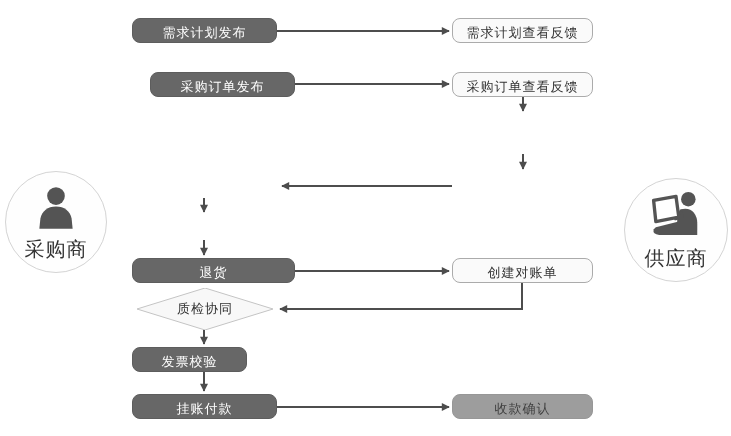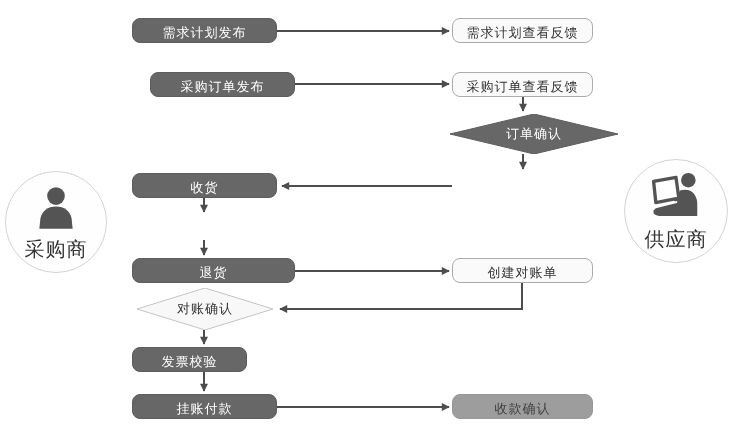--- a/index.html
+++ b/index.html
@@ -63,41 +63,38 @@
   <div class="actor" style="left:5px;top:171px;width:102px;height:102px;">
     <svg class="actor-icon" width="52" height="54" viewBox="0 0 100 100">
       <g fill="#545454">
         <circle cx="50" cy="27" r="17"></circle>
         <path d="M50,47 C34,47 23,56 20,70 L18,90 L82,90 L80,70 C77,56 66,47 50,47 Z"></path>
       </g>
     </svg>
     <div class="actor-label">采购商</div>
   </div>
 
-  <div class="actor" style="left:624px;top:159px;width:104px;height:104px;">
+  <div class="actor" style="left:624px;top:178px;width:104px;height:104px;">
     <svg class="actor-icon" width="62" height="56" viewBox="0 0 100 100">
       <g fill="#545454">
         <path d="M14,70 L62,58 L68,74 Q69,82 60,84 L20,84 Q8,82 10,74 Z"></path>
         <circle cx="72" cy="20" r="13"></circle>
         <path d="M58,38 Q74,34 82,44 Q88,52 88,62 L88,84 L62,84 Q52,84 52,74 L52,64 Q52,44 58,38 Z"></path>
         <path d="M50,44 L62,42 L64,54 L48,58 Q42,52 50,44 Z"></path>
       </g>
       <path d="M10,22 L50,15 L55,52 L14,60 Z" fill="#ffffff" stroke="#545454" stroke-width="6" stroke-linejoin="round"></path>
     </svg>
     <div class="actor-label">供应商</div>
   </div>
 
   <div class="node dark" style="left:132px;top:18px;width:145px;height:25px;">
       <span>需求计划发布</span>
     </div>
   <div class="node dark" style="left:126px;top:72px;width:145px;height:25px;margin-left:24px;">
       <span>采购订单发布</span>
-    </div>
-  <div class="node dark" style="left:132px;top:173px;width:145px;height:25px;">
-      <span>收货</span>
     </div>
   <div class="node dark" style="left:132px;top:258px;width:163px;height:25px;">
       <span>退货</span>
     </div>
   <div class="node dark" style="left:132px;top:347px;width:115px;height:25px;">
       <span>发票校验</span>
     </div>
   <div class="node dark" style="left:132px;top:394px;width:145px;height:25px;">
       <span>挂账付款</span>
     </div>
@@ -108,27 +105,21 @@
   <div class="node light" style="left:452px;top:72px;width:141px;height:25px;">
       <span>采购订单查看反馈</span>
     </div>
   <div class="node light" style="left:452px;top:258px;width:141px;height:25px;">
       <span>创建对账单</span>
     </div>
   <div class="node muted" style="left:452px;top:394px;width:141px;height:25px;">
       <span>收款确认</span>
     </div>
 
-  <div class="diamond dark" style="left:450px;top:114px;width:168px;height:40px;">
-    <svg viewBox="0 0 100 100" preserveAspectRatio="none">
-      <polygon points="50,0 100,50 50,100 0,50" vector-effect="non-scaling-stroke"></polygon>
-    </svg>
-    <span class="lbl">订单确认</span>
-  </div>
 
   <div class="diamond light" style="left:137px;top:288px;width:136px;height:42px;">
     <svg viewBox="0 0 100 100" preserveAspectRatio="none">
       <polygon points="50,0 100,50 50,100 0,50" vector-effect="non-scaling-stroke"></polygon>
     </svg>
-    <span class="lbl">对账确认</span>
+    <span class="lbl">质检协同</span>
   </div>
 
 </div>
 
 </body></html>

